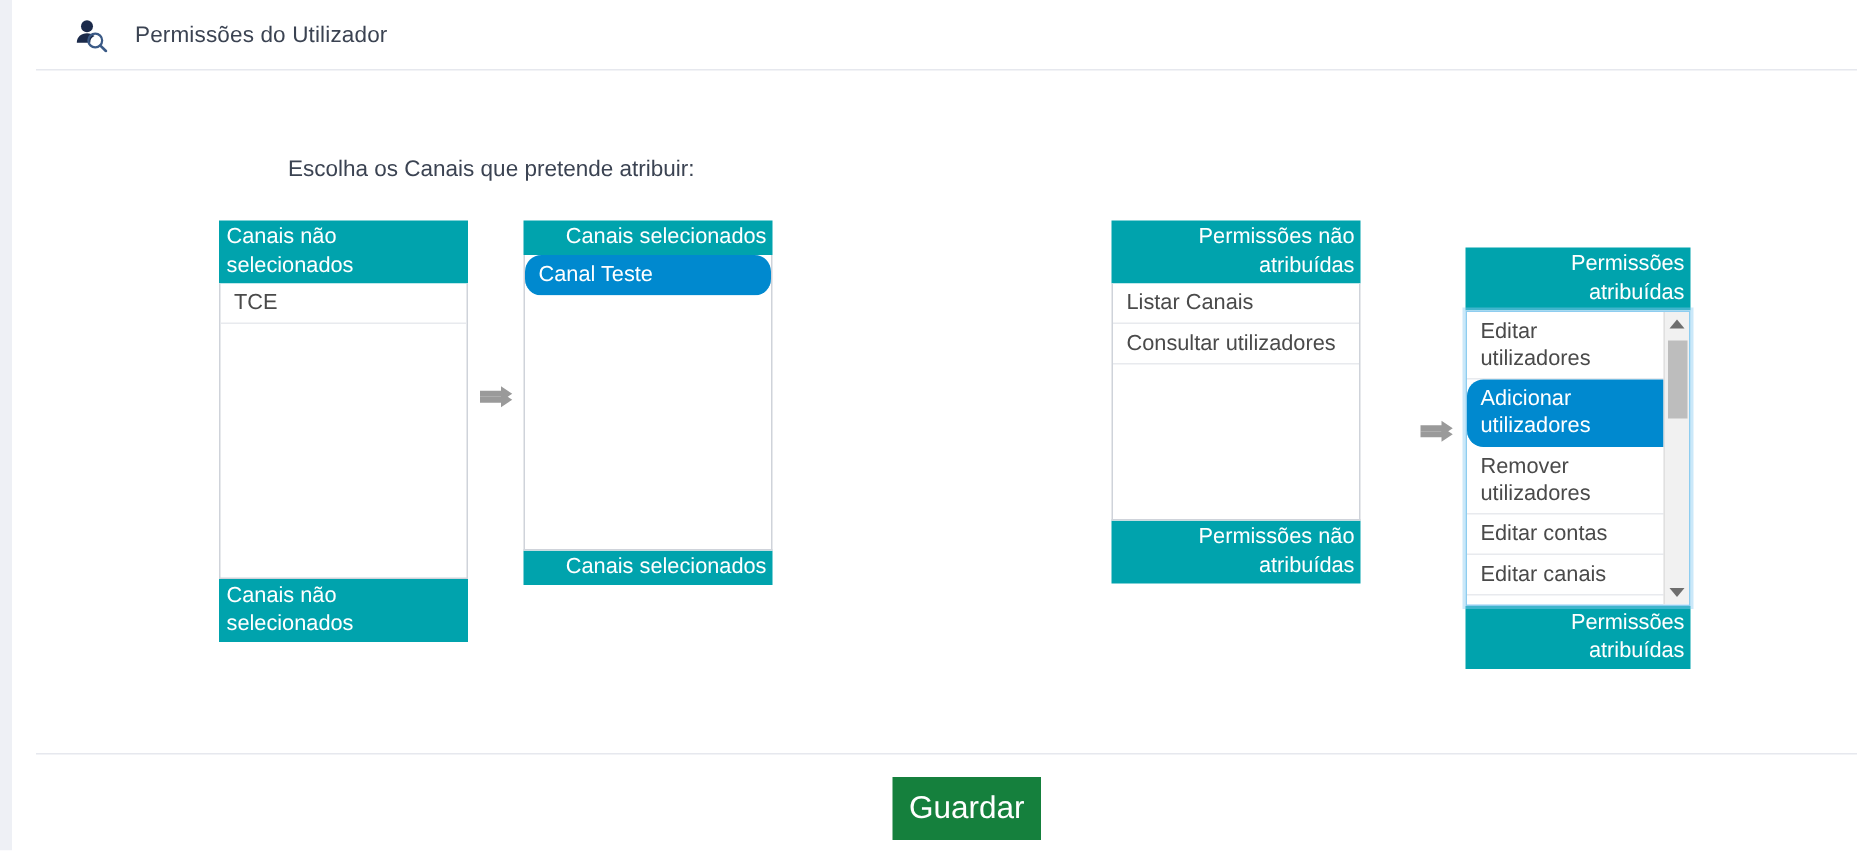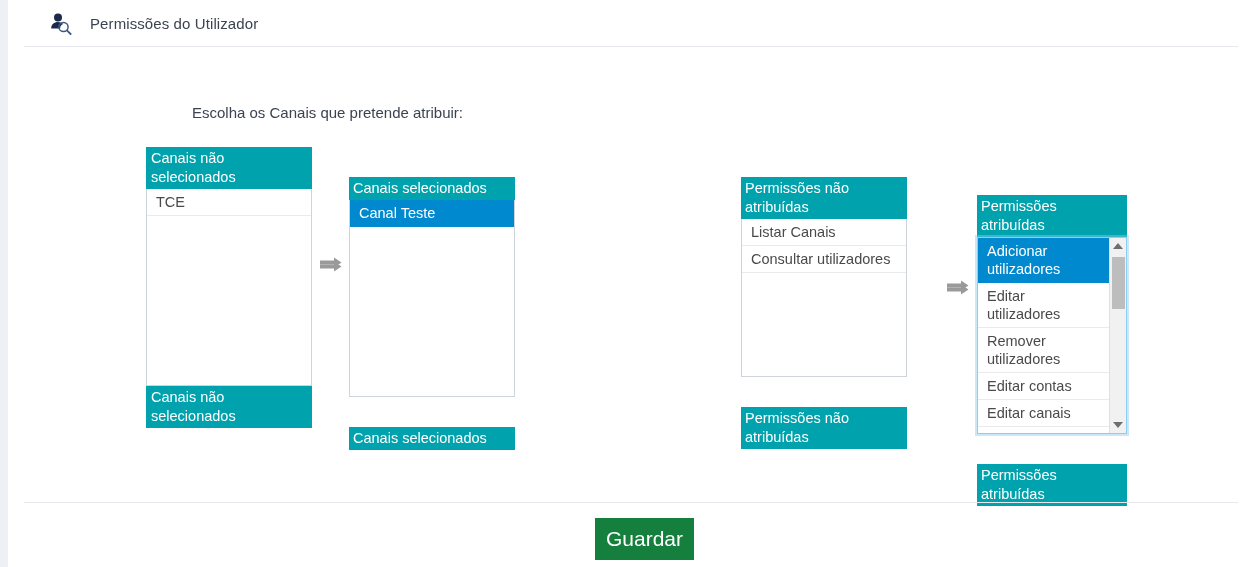--- a/index.html
+++ b/index.html
@@ -57,39 +57,40 @@
   .listbox { position: absolute; }
   .lb-head, .lb-foot {
     background: #00a3ad;
     color: #ffffff;
     font-size: 14.5px;
     line-height: 19px;
     padding: 2px 4px;
     white-space: normal;
   }
   .lb-head.left-align, .lb-foot.left-align { text-align: left; padding-left: 5px; }
-  .lb-head.center-align, .lb-foot.center-align { text-align: left; margin-top: 30px; }
+  .lb-head.center-align, .lb-foot.center-align { text-align: right; }
   .lb-body {
     background: #ffffff;
     border: 1px solid #cfd3da;
     border-top: none;
     position: relative;
     overflow: hidden;
   }
   .lb-item {
     font-size: 14.5px;
     color: #4a4a4a;
     padding: 4px 6px 4px 9px;
     border-bottom: 1px solid #e8eaee;
     line-height: 18px;
   }
   .lb-item.selected {
     background: #0089cf;
     color: #ffffff;
     border-bottom: 1px solid #0089cf;
+    border-radius: 11px;
   }
   .lb-item.wrap { padding-right: 24px; }
 
   
   .listbox.focused .lb-body {
     border: 1px solid #8ecdf0;
     box-shadow: 0 0 0 2px rgba(140,205,242,0.45);
   }
 
   
@@ -202,22 +203,22 @@
   <div class="exchange" style="left:935px; top:277px;">
     <svg width="26" height="18" viewBox="0 0 26 18">
       <path d="M10 2 L10 5 L24 5 L24 9 L10 9 L10 12 L2.5 7 Z" fill="#9a9a9a" transform="translate(0,-1.5) scale(-1,1) translate(-26,0)"></path>
       <path d="M16 6 L16 9 L2 9 L2 13 L16 13 L16 16 L23.5 11 Z" fill="#9a9a9a" transform="translate(0,-1.5)"></path>
     </svg>
   </div>
 
   <div class="listbox focused" style="left:969px; top:165px; width:150px;">
     <div class="lb-head center-align">Permissões atribuídas</div>
     <div class="lb-body" style="height:197px;">
+      <div class="lb-item wrap">Editar utilizadores</div>
       <div class="lb-item wrap selected">Adicionar utilizadores</div>
-      <div class="lb-item wrap">Editar utilizadores</div>
       <div class="lb-item wrap">Remover utilizadores</div>
       <div class="lb-item wrap">Editar contas</div>
       <div class="lb-item wrap">Editar canais</div>
       <div class="lb-item wrap">Listar Canais</div>
 
       <div class="scrollbar">
         <div class="sb-arrow up">
           <span class="sb-tri up"></span>
         </div>
         <div class="sb-thumb"></div>

